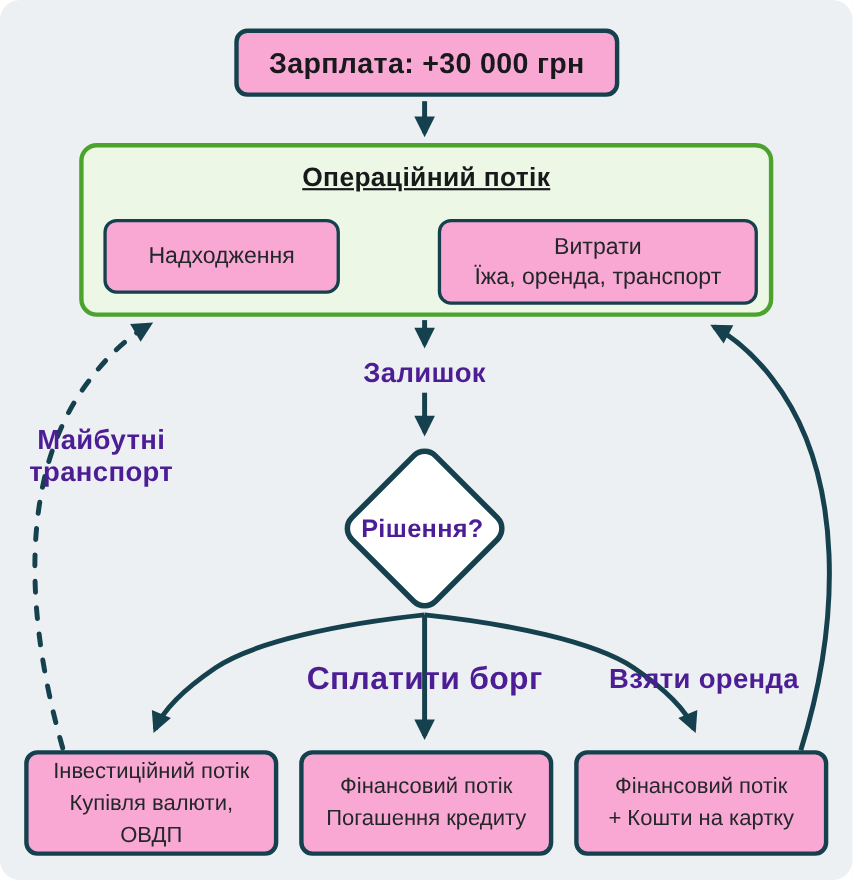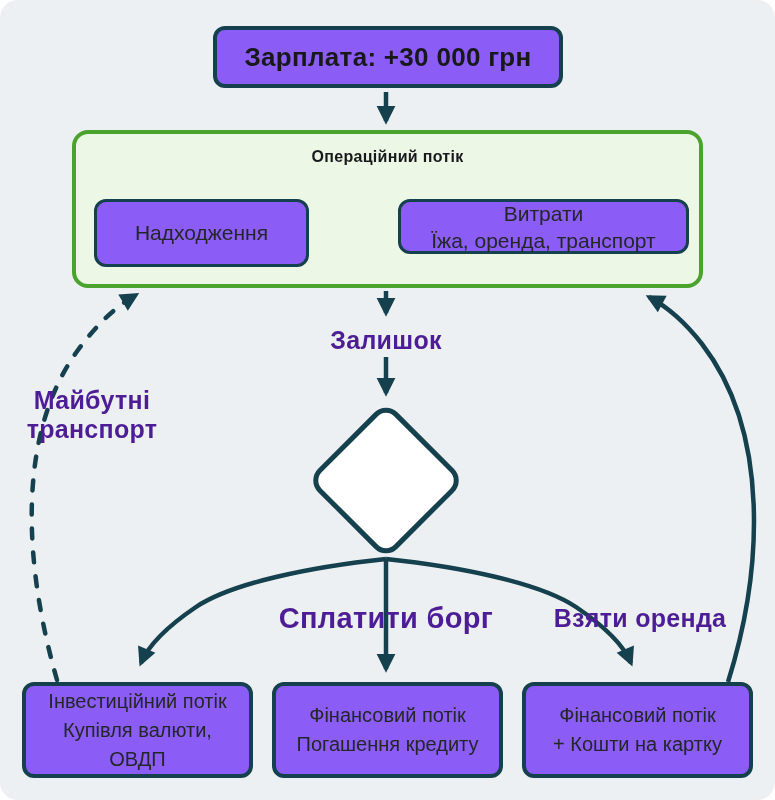--- a/index.html
+++ b/index.html
@@ -6,37 +6,37 @@
     margin: 0; padding: 0; background: #ffffff;
     font-family: "Liberation Sans", sans-serif;
   }
   .frame {
     position: relative; width: 775px; height: 800px;
     background: #edf0f2; border-radius: 18px; overflow: hidden;
   }
   .arrows { position: absolute; left: 0; top: 0; z-index: 1; }
   .abs { position: absolute; box-sizing: border-box; z-index: 2; }
   .node {
-    background: #8b5cf6; border: 4px solid #15404d; border-radius: 12px;
+    background: #f9a8d4; border: 4px solid #15404d; border-radius: 12px;
     display: flex; flex-direction: column; align-items: center; justify-content: center;
     text-align: center; color: #232729;
   }
   .top-box { left: 213px; top: 26px; width: 350px; height: 62px; }
   .top-box span { font-size: 26px; font-weight: 700; color: #17191b; letter-spacing: .3px; }
 
   .green-box {
     left: 72px; top: 130px; width: 631px; height: 158px;
     background: #edf7e6; border: 4px solid #4ba32e; border-radius: 16px;
   }
   .green-title {
     position: absolute; left: 0; right: 0; top: 14px; text-align: center;
-    font-size: 16px; font-weight: 700; color: #17191b; letter-spacing: .3px;
+    font-size: 24px; font-weight: 700; color: #17191b; letter-spacing: .3px; text-decoration: underline;
   }
   .income-box { left: 18px; top: 65px; width: 215px; height: 68px; border-width: 3.5px; font-size: 21px; }
-  .expenses-box { left: 322px; top: 65px; width: 291px; height: 55px; border-width: 3.5px; font-size: 21px; line-height: 27px; }
+  .expenses-box { left: 322px; top: 65px; width: 291px; height: 78px; border-width: 3.5px; font-size: 21px; line-height: 27px; }
 
   .float-label {
     transform: translate(-50%, -50%); white-space: nowrap; text-align: center;
     font-weight: 700; color: #4c1d95; letter-spacing: .3px; z-index: 3;
   }
   .lbl-remainder { left: 386px; top: 340px; font-size: 25px; }
   .lbl-decision  { left: 384px; top: 481px; font-size: 23px; }
   .lbl-save      { left: 131px; top: 618px; font-size: 25px; }
   .lbl-paydebt   { left: 386px; top: 618px; font-size: 29px; }
   .lbl-credit    { left: 640px; top: 618px; font-size: 25px; }
@@ -92,20 +92,21 @@
     </div>
 
     <div class="abs node expenses-box">
       <span>Витрати</span>
       <span>Їжа, оренда, транспорт</span>
     </div>
   </div>
 
   <div class="abs float-label lbl-remainder">Залишок</div>
 
+  <div class="abs float-label lbl-decision">Рішення?</div>
 
   <div class="abs float-label lbl-paydebt">Сплатити борг</div>
   <div class="abs float-label lbl-credit">Взяти оренда</div>
 
   <div class="abs float-label lbl-dividends">
     <div>Майбутні</div>
     <div>транспорт</div>
   </div>
 
   <div class="abs node bottom-box invest-box">

